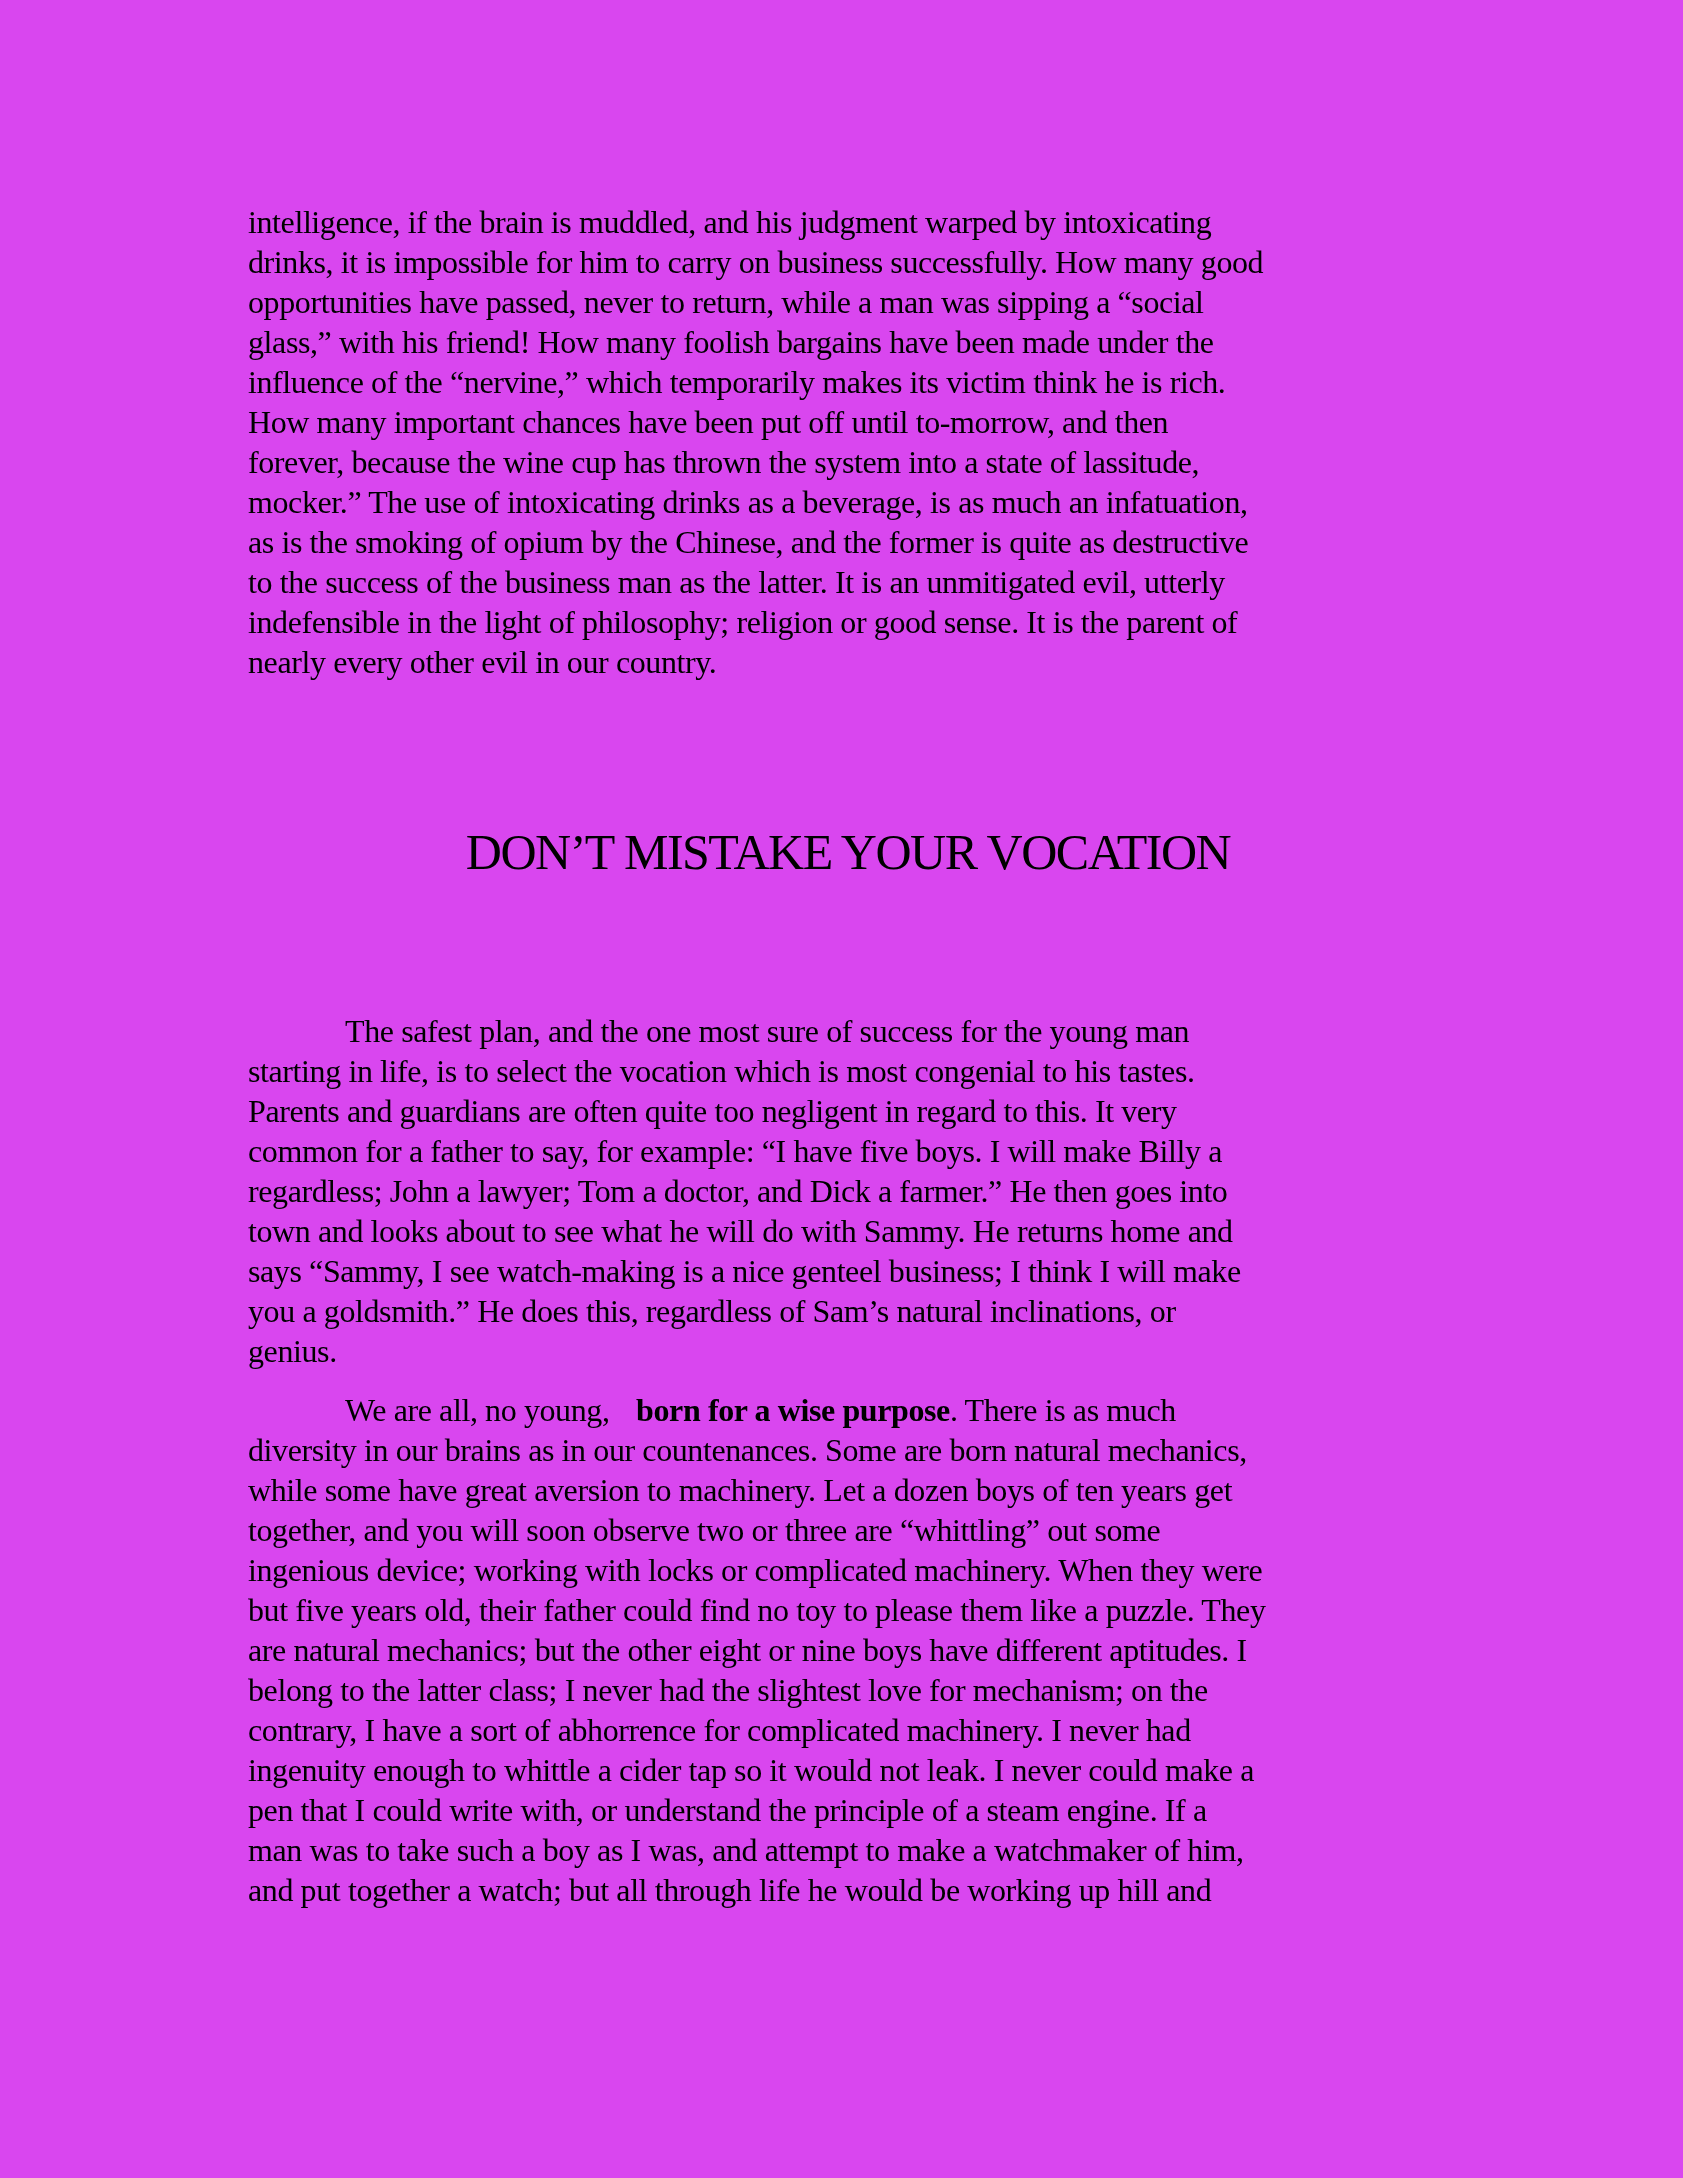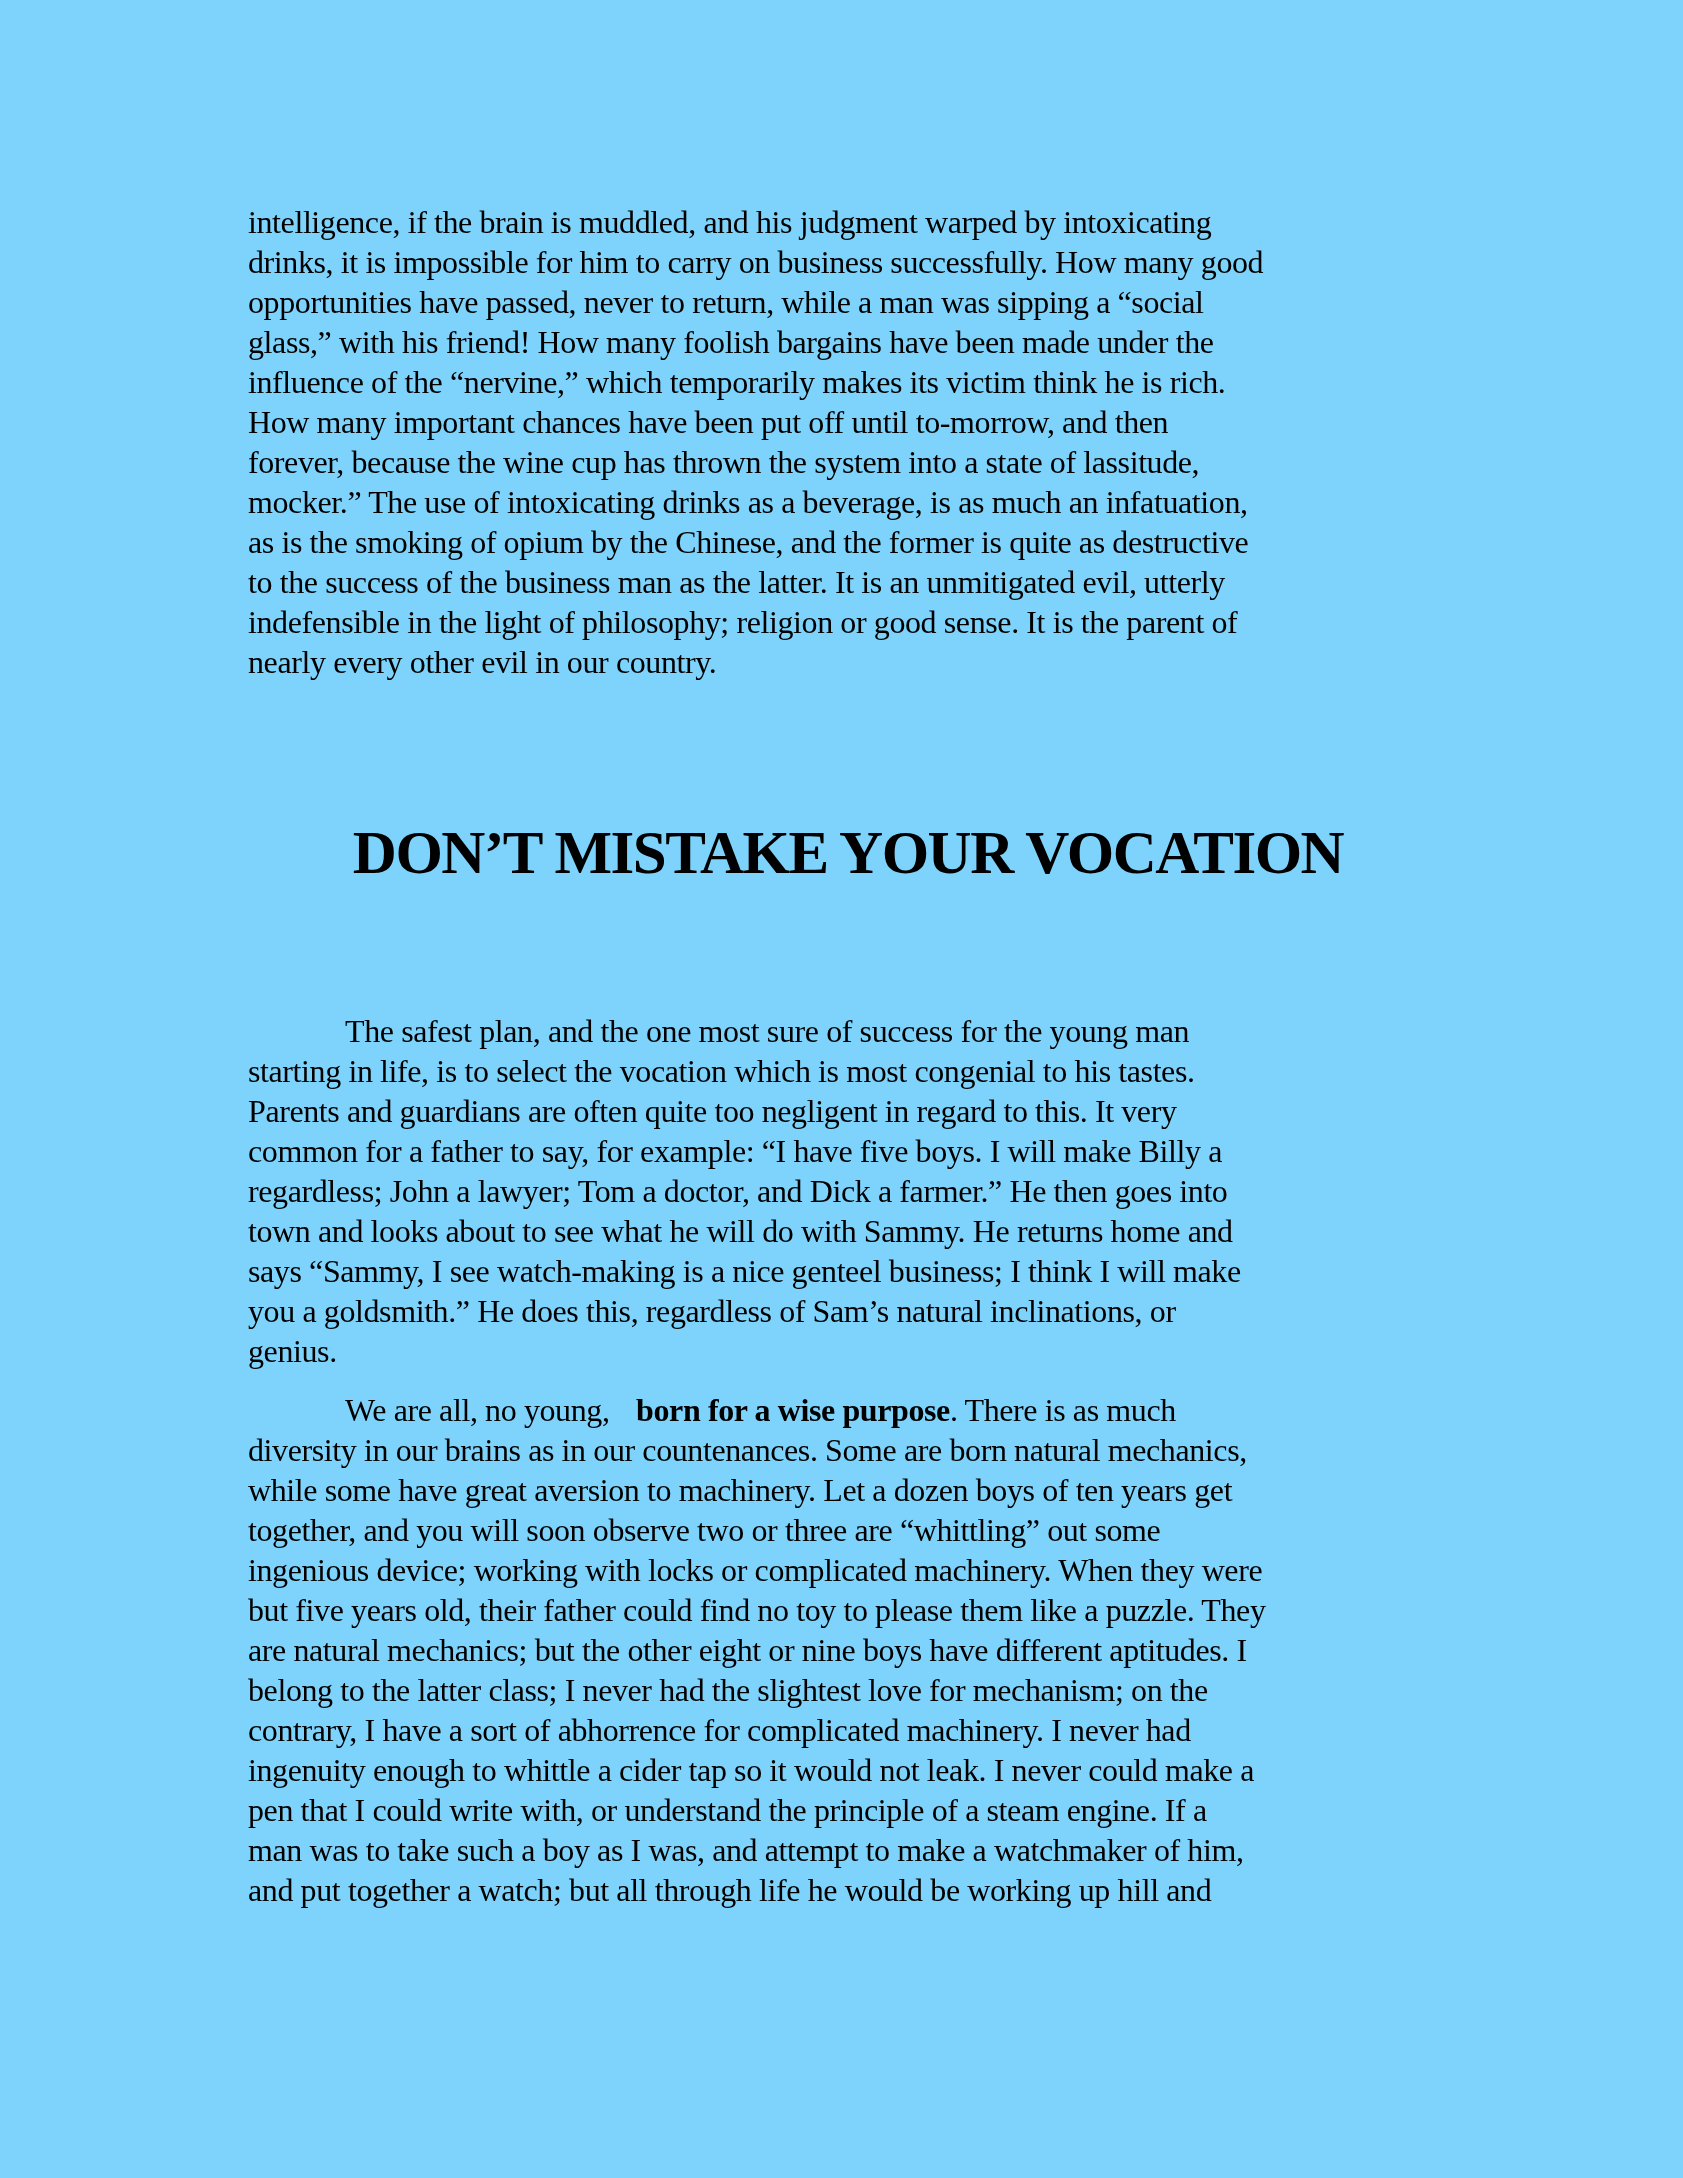--- a/index.html
+++ b/index.html
@@ -28,38 +28,38 @@
   }
   .line.indent {
     padding-left: 97px;
   }
   .heading {
     position: absolute;
     left: 248px;
     width: 1200px;
     top: 822px;
     text-align: center;
-    font-size: 61px;
-    font-weight: bold;
+    font-size: 50px;
+    font-weight: normal;
     line-height: 61px;
     letter-spacing: -1.5px;
     white-space: nowrap;
   }
   .bold {
     font-weight: bold;
     margin-left: 19px;
   }
   #para1 { top: 202px; }
   #para2 { top: 1011px; }
   #para3 { top: 1390px; }
 </style>
 </head>
 <body>
 
-<div class="page" style="background: #7dd3fc; color: rgb(0, 0, 0);">
+<div class="page" style="background: #d946ef; color: rgb(0, 0, 0);">
 
   <div class="text-block" id="para1">
     <div class="line">intelligence, if the brain is muddled, and his judgment warped by intoxicating</div>
     <div class="line">drinks, it is impossible for him to carry on business successfully. How many good</div>
     <div class="line">opportunities have passed, never to return, while a man was sipping a “social</div>
     <div class="line">glass,” with his friend! How many foolish bargains have been made under the</div>
     <div class="line">influence of the “nervine,” which temporarily makes its victim think he is rich.</div>
     <div class="line">How many important chances have been put off until to-morrow, and then</div>
     <div class="line">forever, because the wine cup has thrown the system into a state of lassitude,</div>
     <div class="line">mocker.” The use of intoxicating drinks as a beverage, is as much an infatuation,</div>

